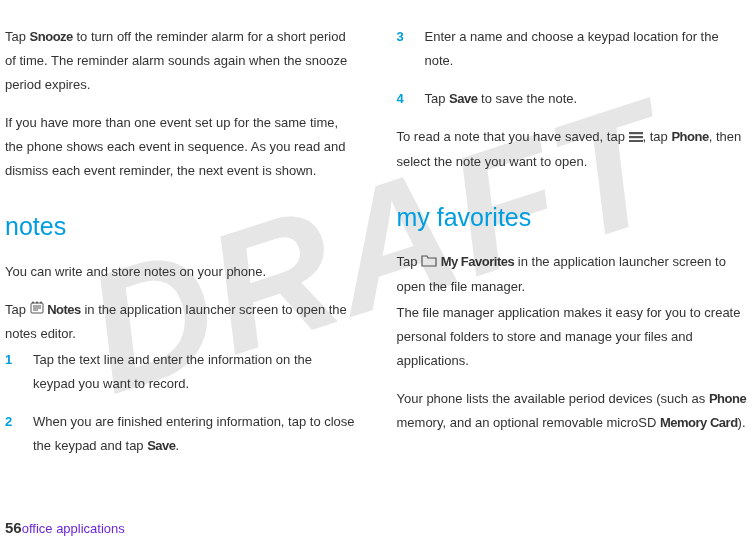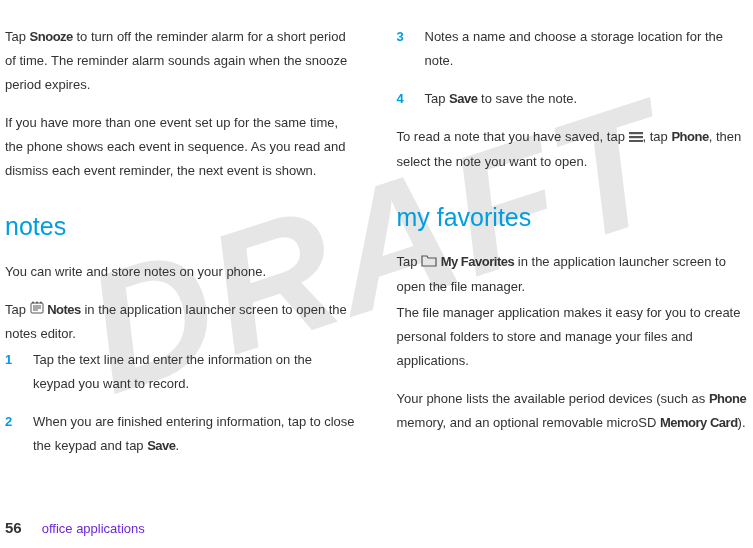--- a/index.html
+++ b/index.html
@@ -58,21 +58,20 @@
     width: 28px;
     flex-shrink: 0;
   }
   .step-text { flex: 1; }
   .footer {
     position: absolute;
     bottom: 6px;
     left: 5px;
     display: flex;
     align-items: baseline;
-    gap: 20px;
     z-index: 1;
   }
   .page-num { font-weight: bold; font-size: 15px; color: #333; }
   .footer-label { color: #6d28d9; font-size: 13px; }
   .icon { display: inline-block; vertical-align: middle; }
 </style>
 </head>
 <body>
 
 <div class="watermark">DRAFT</div>
@@ -111,21 +110,21 @@
       <div class="num">2</div>
       <div class="step-text">
         <span>When you are finished entering information, tap to close the keypad and tap </span><span class="bold-cond">Save</span><span>.</span>
       </div>
     </div>
   </div>
 
   <div class="col">
     <div class="num-step">
       <div class="num">3</div>
-      <div class="step-text">Notes a name and choose a storage location for the note.</div>
+      <div class="step-text">Enter a name and choose a keypad location for the note.</div>
     </div>
 
     <div class="num-step">
       <div class="num">4</div>
       <div class="step-text">
         <span>Tap </span><span class="bold-cond">Save</span><span> to save the note.</span>
       </div>
     </div>
 
     <p class="para">

